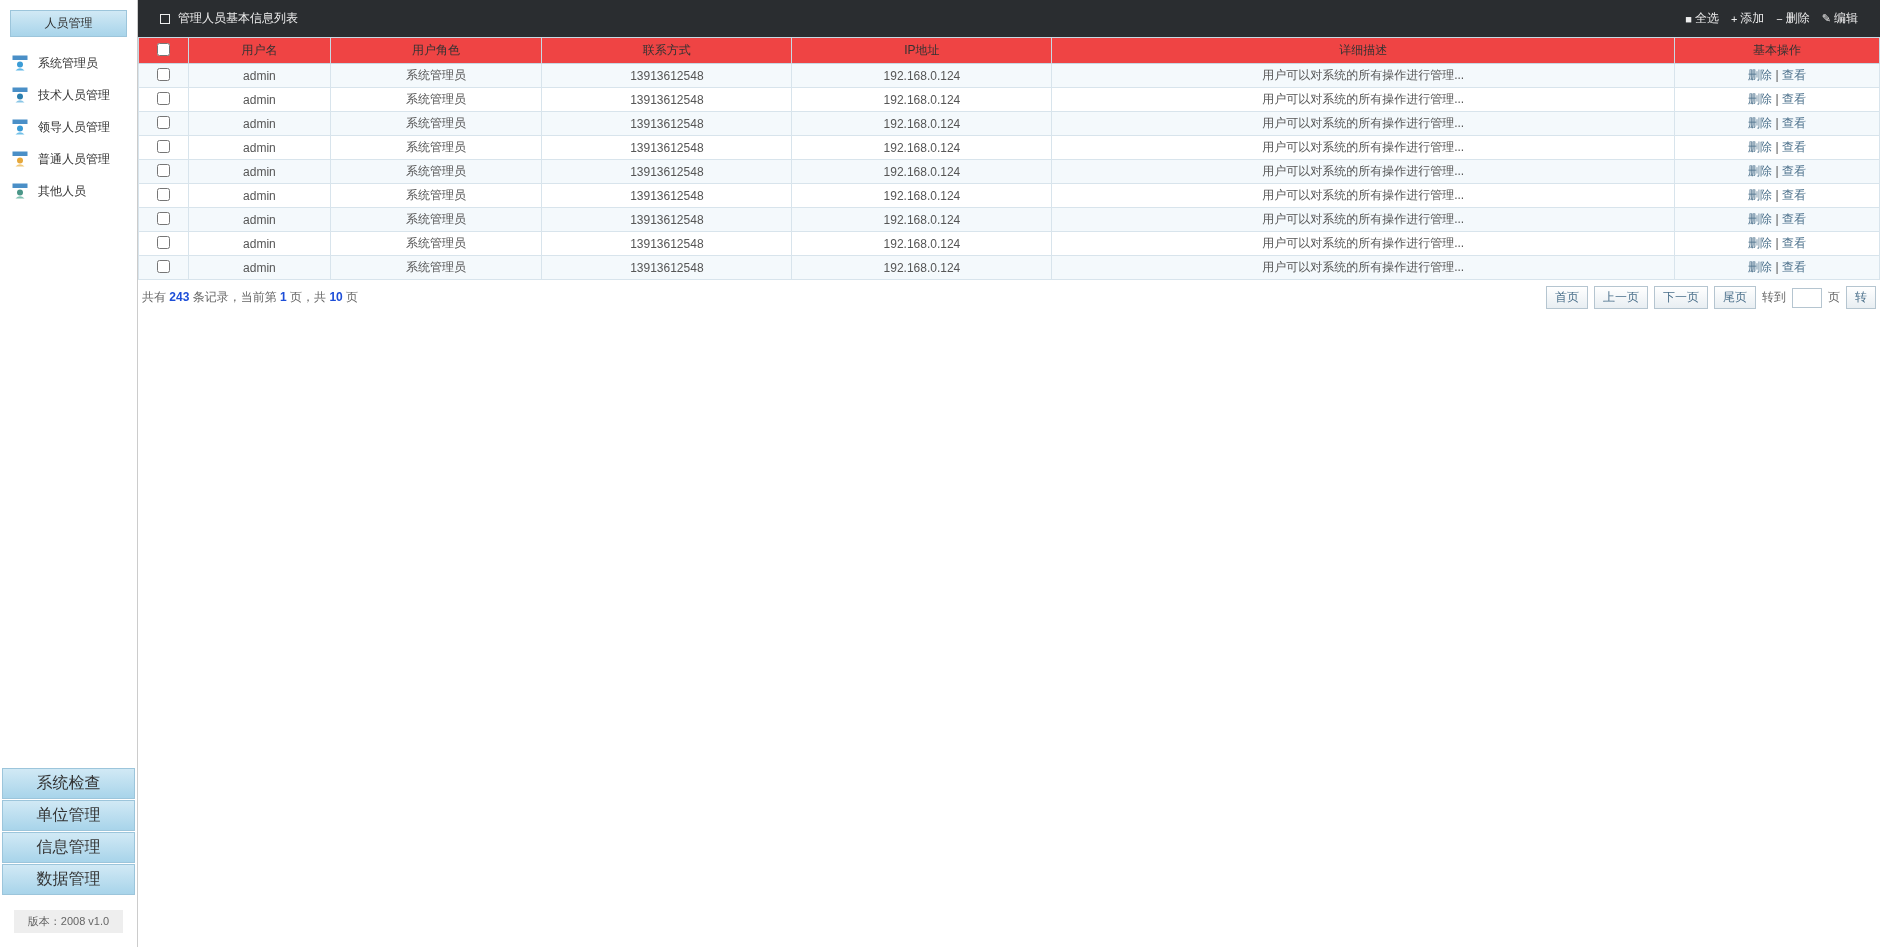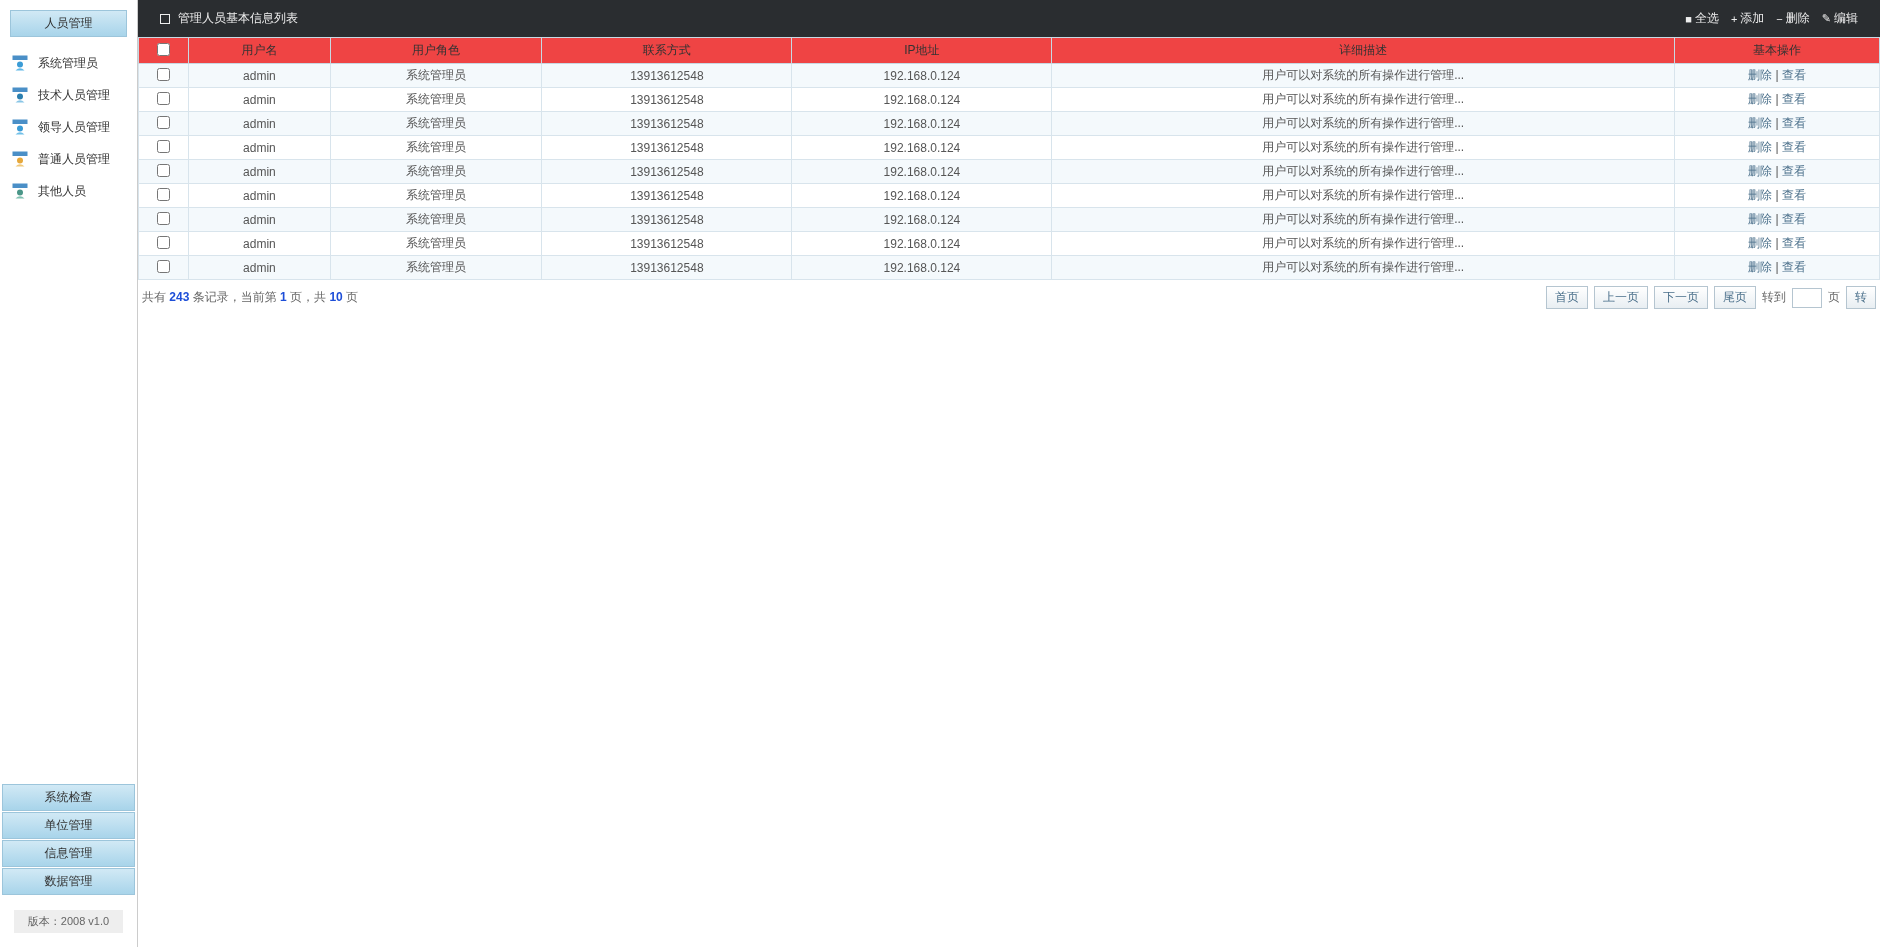--- a/index.html
+++ b/index.html
@@ -50,21 +50,21 @@
       margin-right: 8px;
       display: inline-flex;
       align-items: center;
       justify-content: center;
       font-size: 14px;
     }
     .sidebar-bottom-item {
       background: linear-gradient(to bottom, #d1e9f5, #a8d4ea);
       text-align: center;
       padding: 4px 0;
-      font-size: 12px;
+      font-size: 16px;
       color: #333;
       border: 1px solid #9cc5db;
       margin: 1px 2px;
       cursor: pointer;
     }
     .sidebar-version {
       text-align: center;
       padding: 4px 0;
       font-size: 11px;
       color: #666;

